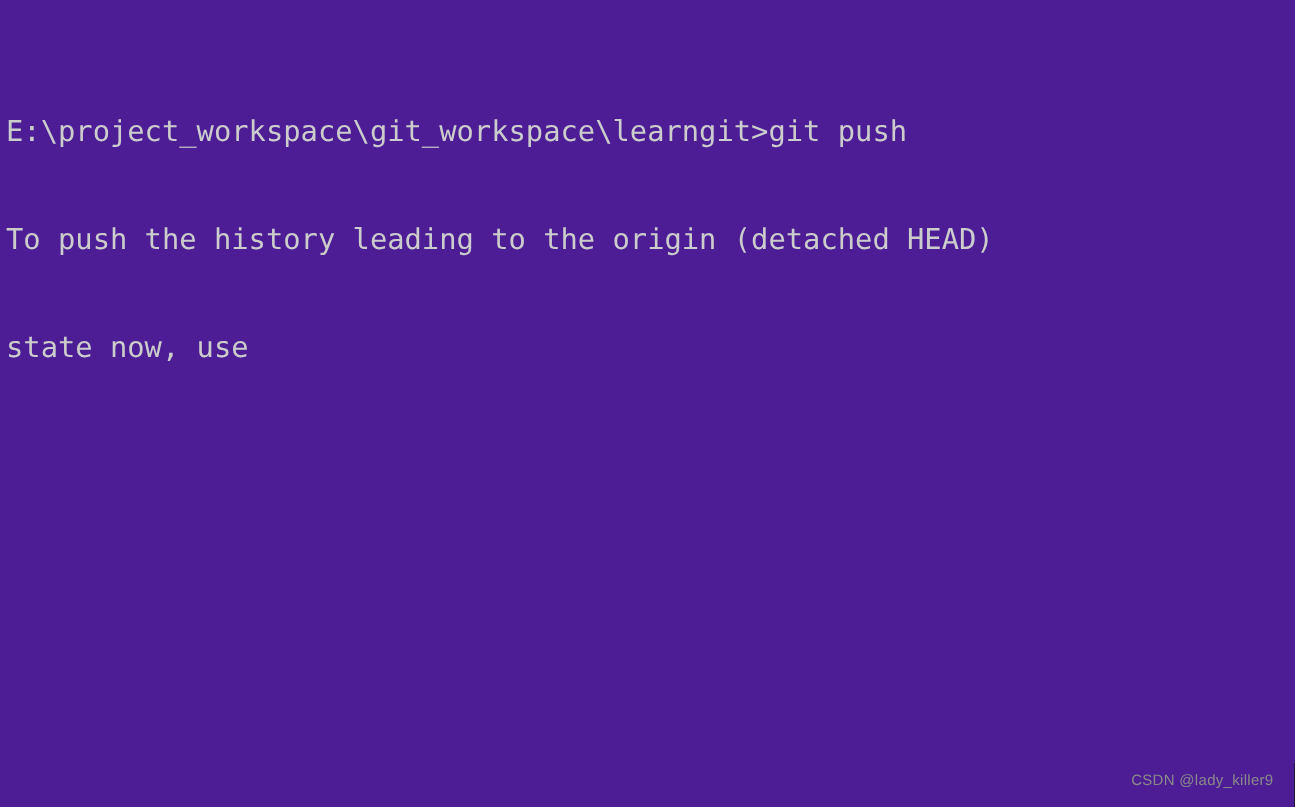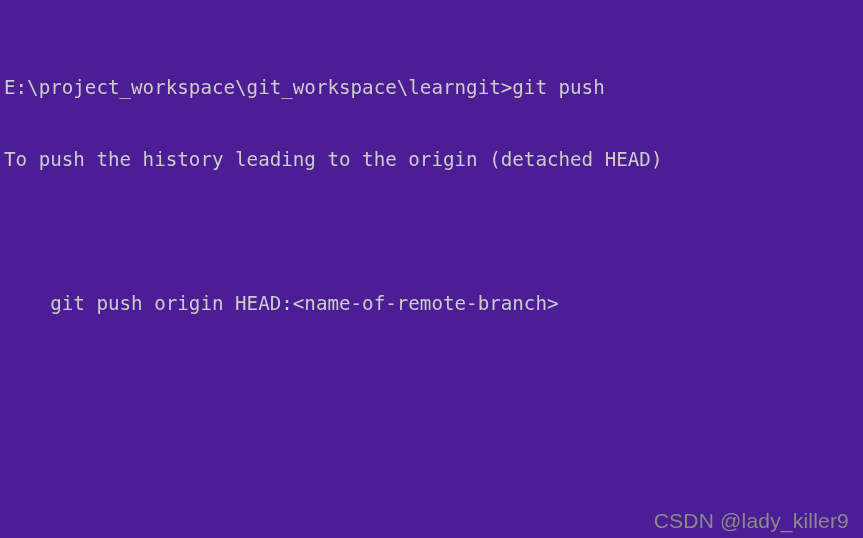--- a/index.html
+++ b/index.html
@@ -32,36 +32,36 @@
     white-space: pre;
     display: block;
   }
   .blank { height: 24px; display: block; }
   .fg-default { color: #cccccc; }
   #watermark {
     position: absolute;
     right: 14px;
     bottom: 8px;
     font-family: "Liberation Sans", "DejaVu Sans", sans-serif;
-    font-size: 21px;
+    font-size: 10px;
     line-height: 18px;
     color: #8a8a8a;
     letter-spacing: 0.2px;
     white-space: pre;
   }
 </style>
 </head>
 <body>
 
 <div id="terminal">
 
   <div class="line fg-default">E:\project_workspace\git_workspace\learngit&gt;git push</div>
   <div class="line fg-default">To push the history leading to the origin (detached HEAD)</div>
+  <div class="line fg-default">state now, use</div>
   <div class="blank"></div>
-  <div class="line fg-default">    git push origin HEAD:&lt;name-of-remote-branch&gt;</div>
   <div class="blank"></div>
   
   
   
   
   
   
   
   
   

